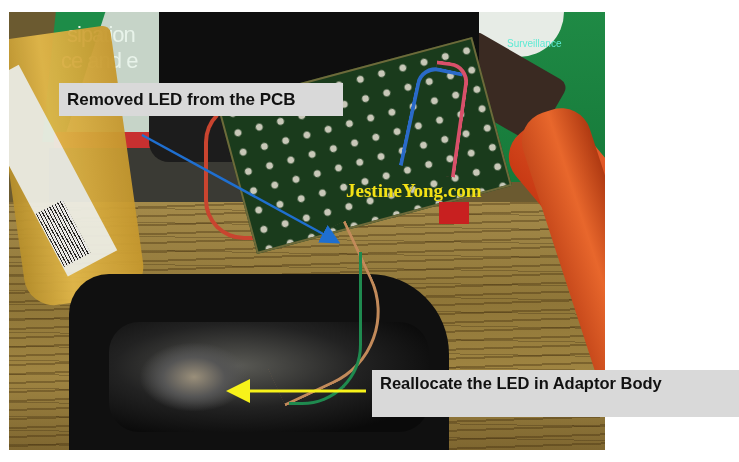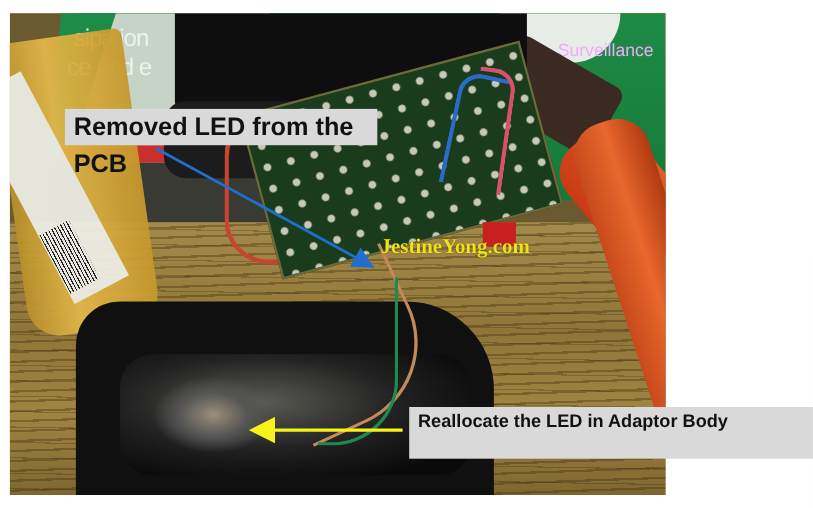--- a/index.html
+++ b/index.html
@@ -11,21 +11,21 @@
       repeating-linear-gradient(178deg, rgba(60,40,10,0.35) 0px, rgba(60,40,10,0.35) 2px, transparent 2px, transparent 9px),
       repeating-linear-gradient(181deg, rgba(40,25,5,0.25) 0px, rgba(40,25,5,0.25) 1px, transparent 1px, transparent 14px),
       linear-gradient(180deg, #a48a4a 0%, #8f7638 40%, #a08542 70%, #7e6630 100%); }
   
   .green-box { position:absolute; left:60px; top:0; width:536px; height:170px; background:linear-gradient(180deg,#1f8a45,#167a3a); }
   .green-left { position:absolute; left:40px; top:0; width:200px; height:130px; background:#1d8c48; transform:skewX(-6deg); }
   .red-stripe { position:absolute; left:45px; top:120px; width:160px; height:16px; background:#c83030; }
   .grey-shadow { position:absolute; left:40px; top:136px; width:220px; height:80px; background:#3a3a34; }
   .white-band { position:absolute; left:72px; top:0; width:140px; height:150px; background:#d9dcd6; transform:skewX(-18deg); opacity:.9; }
   .green-text { position:absolute; color:#e8f3ea; font-size:22px; font-family:"Liberation Sans", sans-serif; letter-spacing:-1px; }
-  .surveillance { position:absolute; left:498px; top:26px; color:#f0abfc; font-size:16px; }
+  .surveillance { position:absolute; left:498px; top:26px; color:#5eead4; font-size:10px; }
   .white-corner { position:absolute; left:445px; top:0; width:110px; height:45px; background:#e7ece6; border-radius:0 0 60px 0; }
   
   .bottle { position:absolute; left:0; top:20px; width:120px; height:270px; background:linear-gradient(90deg,#b8902c,#e2b84a 40%,#c6982e); transform:rotate(-8deg); border-radius:8px 8px 30px 30px; opacity:.95; }
   .bottle-label { position:absolute; left:6px; top:30px; width:56px; height:210px; background:#eeeee4; transform:rotate(-20deg); }
   .barcode { position:absolute; left:30px; top:170px; width:30px; height:60px; background:repeating-linear-gradient(90deg,#222 0 1px,#eee 1px 3px); transform:rotate(-20deg); }
   
   .adaptor-top { position:absolute; left:150px; top:0; width:320px; height:110px; background:#0e0e0e; border-radius:0 0 16px 30px; }
   .adaptor-lower { position:absolute; left:140px; top:80px; width:300px; height:70px; background:#1c1c1c; border-radius:20px; }
   .red-loop { position:absolute; left:195px; top:90px; width:90px; height:130px; border:4px solid #c9442f; border-radius:40px; border-top-color:transparent; }
   
@@ -38,24 +38,24 @@
   .plier-1 { position:absolute; left:505px; top:110px; width:70px; height:330px; background:linear-gradient(90deg,#c84a1c,#e8672c 50%,#b03a12); border-radius:30px; transform:rotate(-18deg); transform-origin:top left; }
   .plier-2 { position:absolute; left:520px; top:100px; width:80px; height:130px; background:linear-gradient(90deg,#c83a14,#e35a28); border-radius:30px; transform:rotate(-40deg); }
   .plier-jaw { position:absolute; left:440px; top:40px; width:110px; height:70px; background:#3a2a22; transform:rotate(30deg); border-radius:10px; }
   
   .body-bottom { position:absolute; left:60px; top:262px; width:380px; height:176px; background:#101010; border-radius:40px 80px 0 0; }
   .body-bottom-inner { position:absolute; left:100px; top:310px; width:320px; height:110px; background:radial-gradient(ellipse at 40% 40%,#5a5a55 0%,#222 45%,#0a0a0a 80%); border-radius:30px; }
   .glue { position:absolute; left:130px; top:330px; width:110px; height:70px; background:radial-gradient(ellipse,#9a8f7a 0%,#555 40%,transparent 70%); border-radius:50%; }
   .wire-brown { position:absolute; left:240px; top:230px; width:130px; height:140px; border-right:3px solid #c28a5a; border-bottom:3px solid #c28a5a; border-radius:0 0 80px 0; transform:rotate(-25deg); }
   .wire-green { position:absolute; left:280px; top:240px; width:70px; height:150px; border-right:3px solid #1f8a4f; border-bottom:3px solid #1f8a4f; border-radius:0 0 60px 0; }
   
-  .watermark { position:absolute; left:346px; top:180px; color:#f2e214; font-family:"Liberation Serif", serif; font-weight:bold; font-size:19px; letter-spacing:0px; text-shadow:0 0 1px #333;margin-top:34px; }
+  .watermark { position:absolute; left:346px; top:180px; color:#f2e214; font-family:"Liberation Serif", serif; font-weight:bold; font-size:19px; letter-spacing:0px; text-shadow:0 0 1px #333; }
   
   .label-box { position:absolute; background:#d9d9d9; color:#111; font-family:"Liberation Sans", sans-serif; font-weight:bold; }
-  .label-top { left:59px; top:83px; width:284px; height:33px; font-size:23px; line-height:33px; padding-left:8px; box-sizing:border-box;margin-top:16px; }
+  .label-top { left:59px; top:83px; width:284px; height:33px; font-size:17px; line-height:33px; padding-left:8px; box-sizing:border-box; }
   .label-bottom { left:372px; top:370px; width:417px; height:47px; font-size:16.5px; line-height:22px; padding:2px 0 0 8px; box-sizing:border-box; }
   .label-bottom span { display:block; }
   svg.arrows { position:absolute; left:0; top:0; width:739px; height:462px; pointer-events:none; }
 </style>
 </head>
 <body>
 
 <div class="photo">
   <div class="green-box"></div>
   <div class="white-corner"></div>

